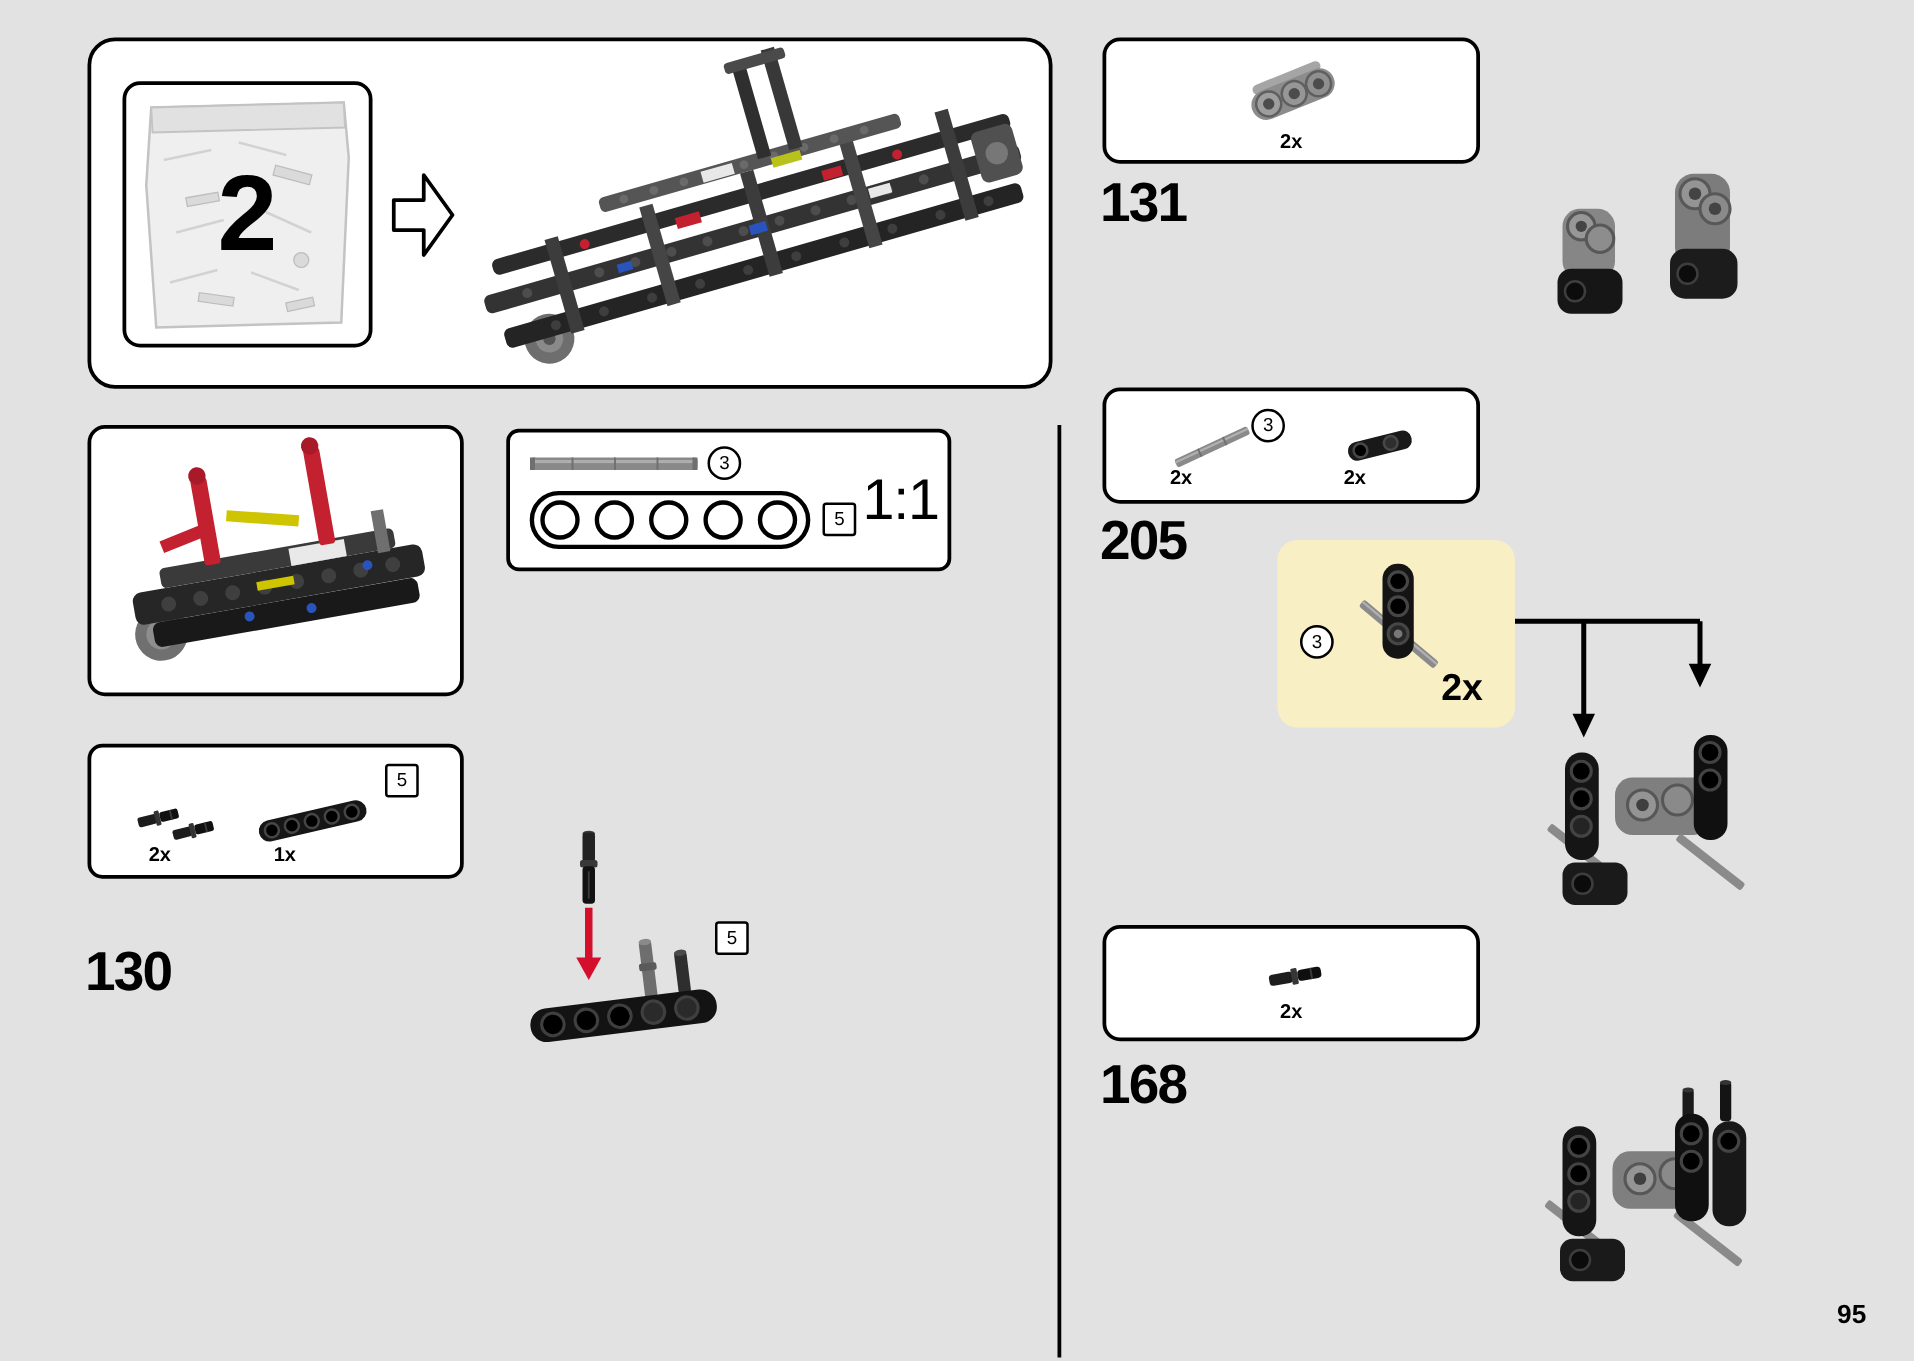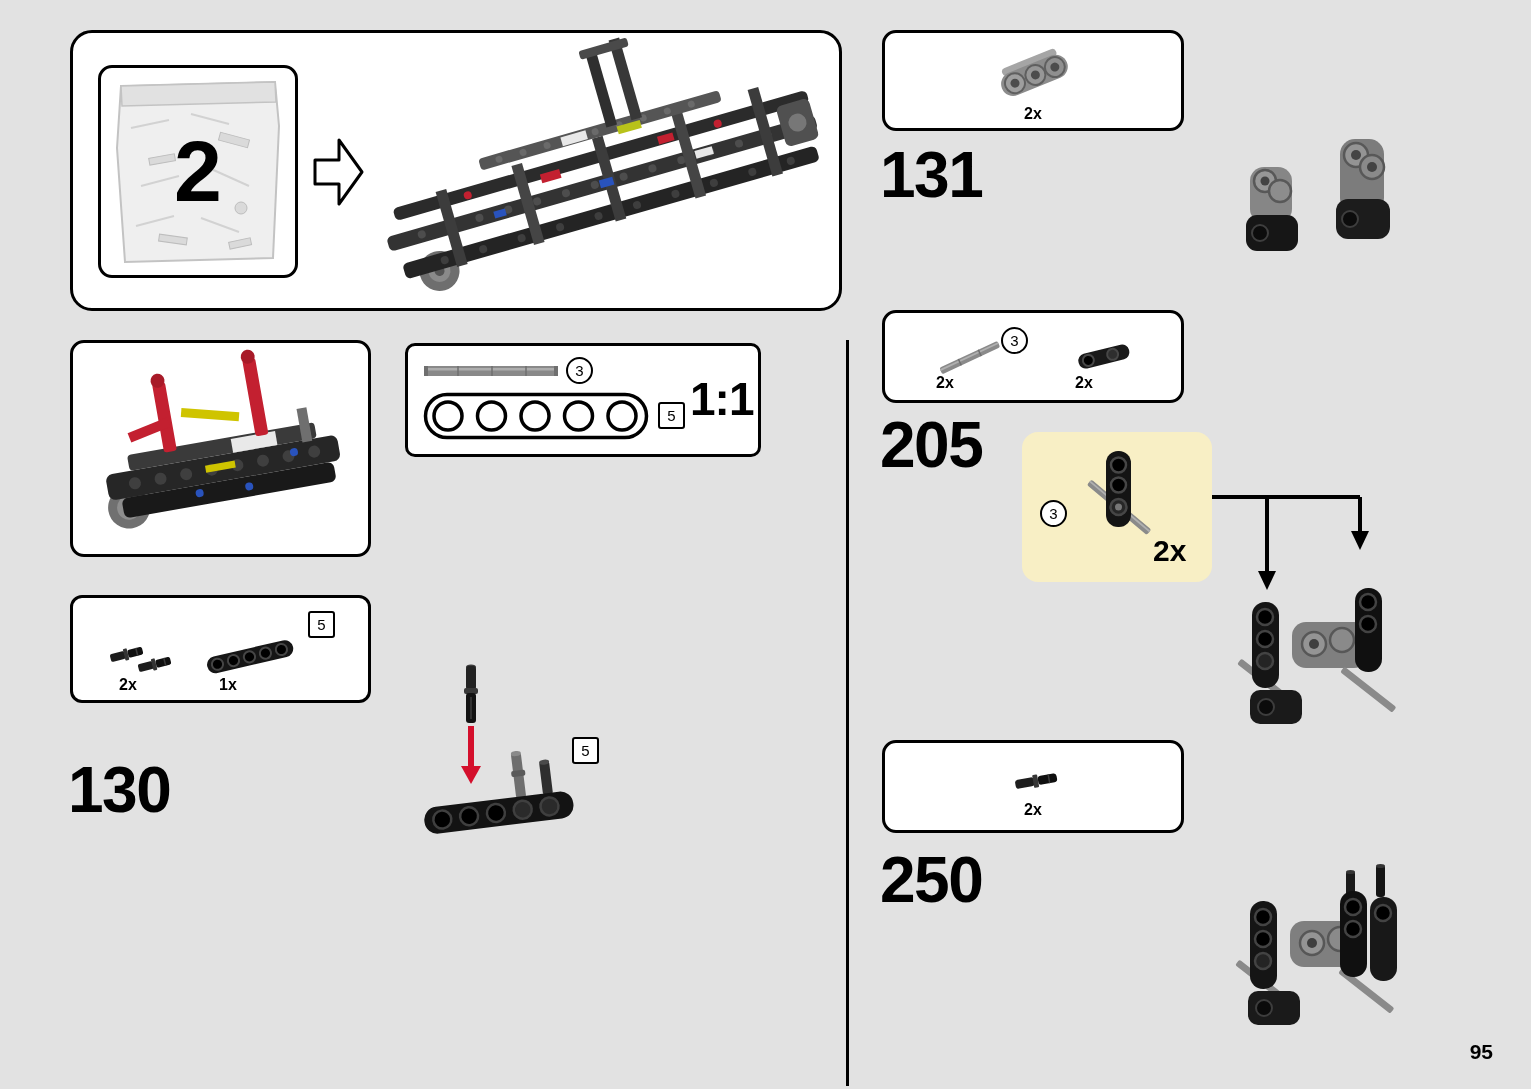--- a/index.html
+++ b/index.html
@@ -1,29 +1,29 @@
 <!DOCTYPE html>
 <html><head>
 <meta charset="utf-8">
 <style>
   * { margin:0; padding:0; box-sizing:border-box; }
   html,body { background:#e2e2e2; }
   body { font-family:"Liberation Sans", sans-serif; color:#000; }
   .page { position:relative; width:1531px; height:1089px; background:#e2e2e2; overflow:hidden; }
   .panel { position:absolute; background:#fff; border:3px solid #000; }
   .abs { position:absolute; }
-  .stepnum { position:absolute; font-weight:bold; font-size:64px; letter-spacing:-1.5px; }
+  .stepnum { position:absolute; font-weight:bold; font-size:44px; letter-spacing:-1.5px; }
   .qty { position:absolute; font-weight:bold; font-size:16px; }
   .co { position:absolute; width:27px; height:27px; background:#fff; border:2px solid #000;
         display:flex; align-items:center; justify-content:center; font-size:15px; line-height:1; }
   .co.circle { border-radius:50%; }
   .co.square { border-radius:3px; }
   .bagnum { position:absolute; inset:0; display:flex; align-items:center; justify-content:center;
             font-size:86px; font-weight:bold; }
-  .ratio { position:absolute; font-weight:bold; font-size:46px; letter-spacing:-1px; }
+  .ratio { position:absolute; font-weight:normal; font-size:46px; letter-spacing:-1px; }
   .inset-qty { position:absolute; font-weight:bold; font-size:30px; }
   .divider { position:absolute; background:#000; }
   .pagenum { position:absolute; font-weight:bold; font-size:21px; }
   svg { display:block; }
 </style>
 </head>
 <body>
 
 <div class="page">
 
@@ -357,21 +357,21 @@
       <g transform="rotate(-10 28 15)">
         <rect x="4" y="11" width="19" height="9" rx="3" fill="#1d1d1d"></rect>
         <rect x="22" y="9" width="5" height="13" rx="1" fill="#363636"></rect>
         <rect x="27" y="11" width="19" height="9" rx="3" fill="#0f0f0f"></rect>
         <line x1="38" y1="11" x2="38" y2="20" stroke="#3c3c3c" stroke-width="1.5"></line>
       </g>
     </svg>
     <div class="qty" style="left:0;right:0;top:58px;text-align:center;">2x</div>
   </div>
 
-  <div class="stepnum" style="left:880px;top:843px;">250</div>
+  <div class="stepnum" style="left:880px;top:843px;">168</div>
 
   <svg class="abs" style="left:1228px;top:863px;" width="205" height="172" viewBox="0 0 205 172">
     <rect x="118" y="8" width="9" height="32" rx="3" fill="#1a1a1a"></rect>
     <ellipse cx="122.5" cy="9" rx="4.5" ry="2" fill="#343434"></ellipse>
     <rect x="148" y="2" width="9" height="32" rx="3" fill="#141414"></rect>
     <ellipse cx="152.5" cy="3" rx="4.5" ry="2" fill="#343434"></ellipse>
     <rect x="62" y="58" width="76" height="46" rx="14" fill="#7f7f7f"></rect>
     <circle cx="84" cy="80" r="12" fill="#949494" stroke="#575757" stroke-width="2.5"></circle>
     <circle cx="84" cy="80" r="5" fill="#3f3f3f"></circle>
     <circle cx="112" cy="76" r="12" fill="#8a8a8a" stroke="#575757" stroke-width="2.5"></circle>

